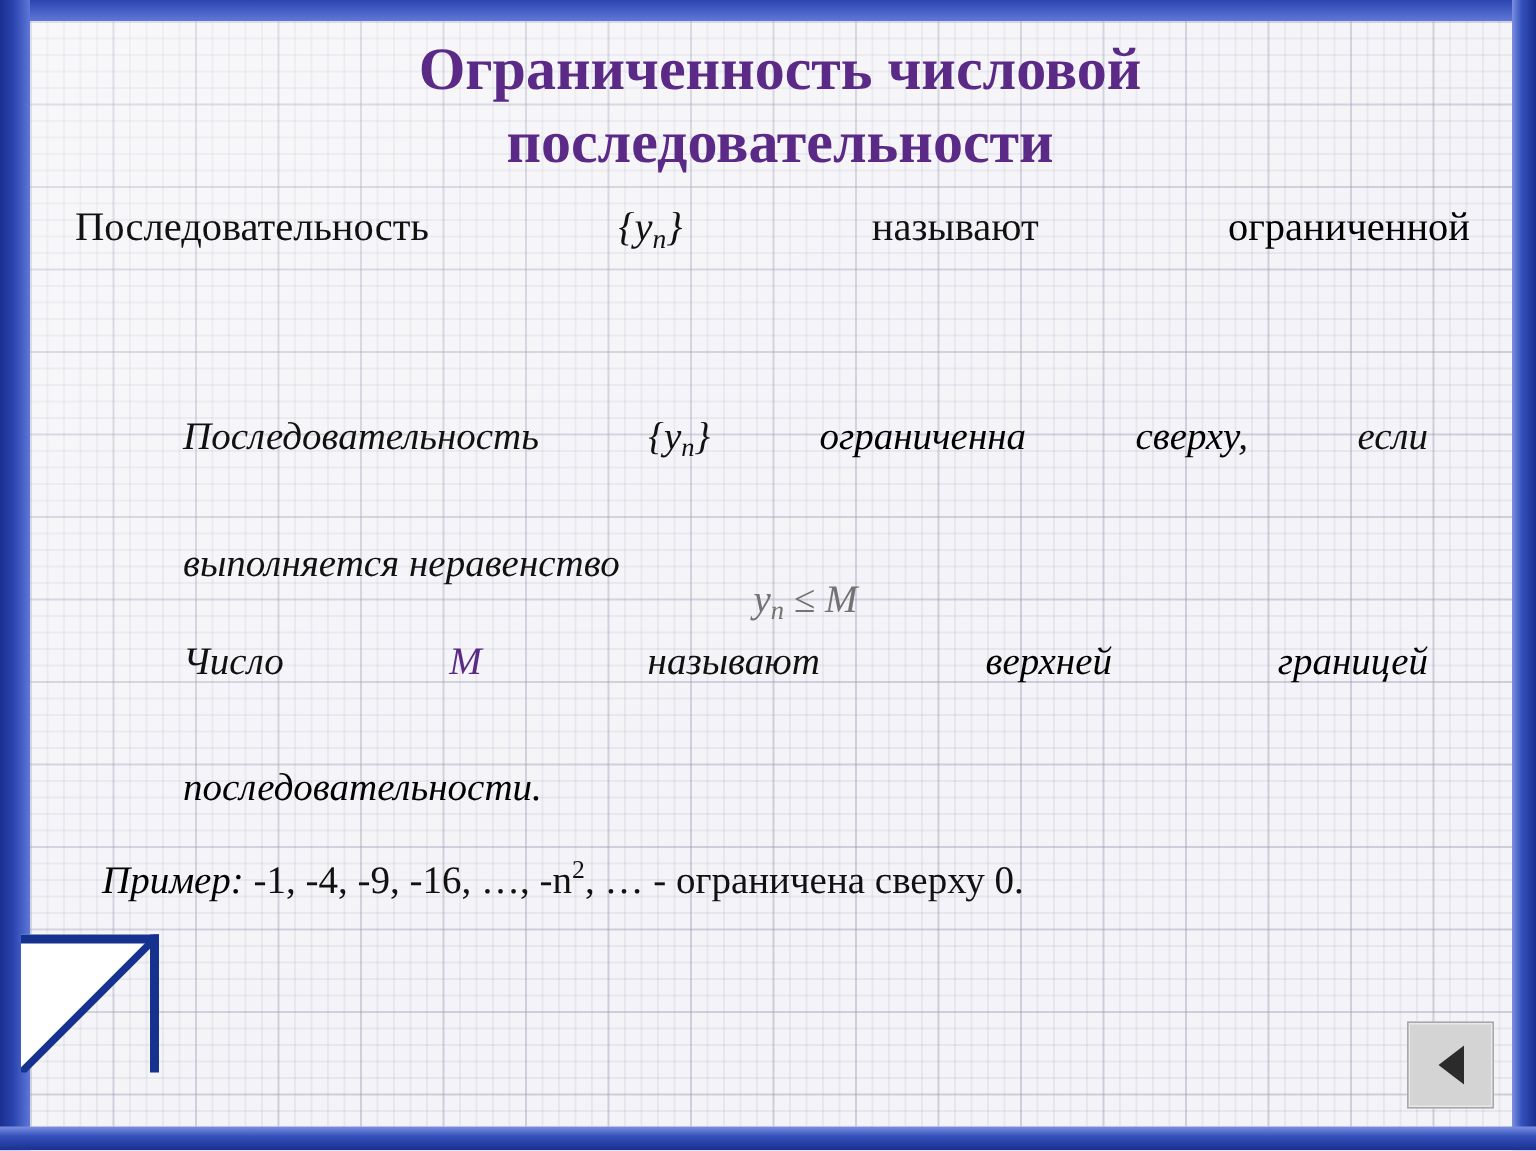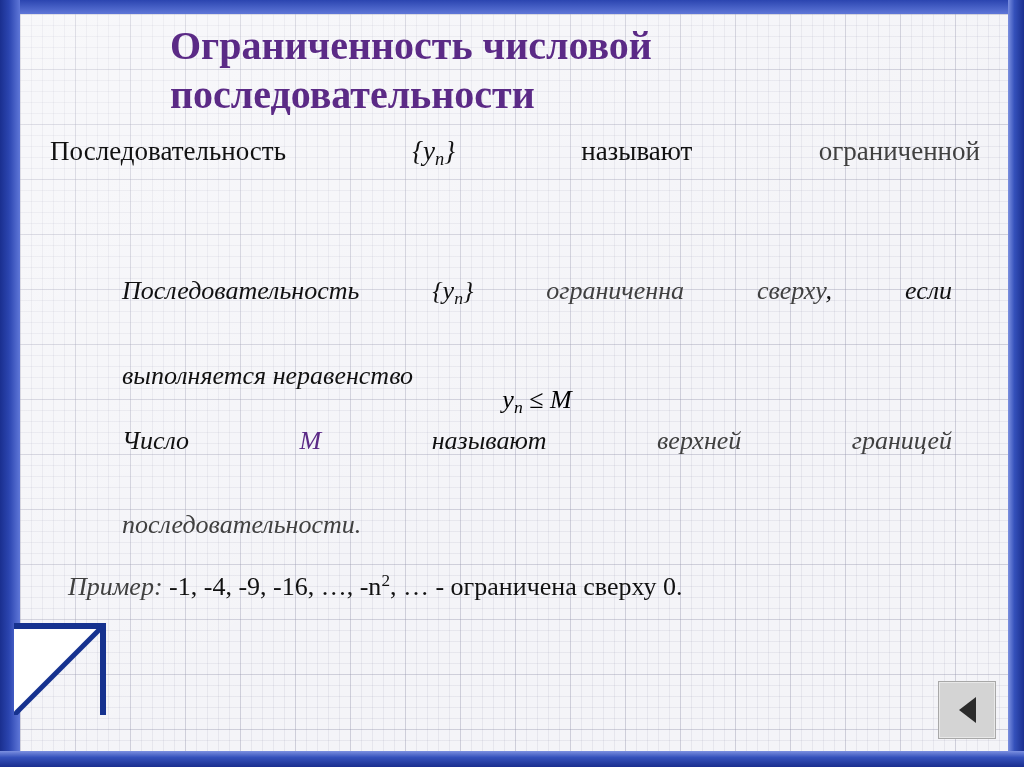--- a/index.html
+++ b/index.html
@@ -98,21 +98,21 @@
     left: 0; top: 0;
     width: 92px; height: 92px;
   }
 
   
   .title {
     position: absolute;
     left: 170px;
     top: 22px;
     width: 700px;
-    text-align: left;
+    text-align: center;
     font-family: "Liberation Serif", serif;
     font-weight: bold;
     font-size: 40px;
     line-height: 1.22;
     color: #5b2a86;
   }
 
   
   .block {
     position: absolute;
@@ -137,41 +137,41 @@
     text-align: justify;
   }
   .formula {
     position: absolute;
     left: 122px;
     top: 385px;
     width: 830px;
     text-align: center;
     font-size: 26px;
     font-style: italic;
-    color: #000000;
+    color: #737373;
   }
   .b3 {
     left: 122px;
     top: 420px;
     width: 830px;
     font-size: 26px;
     line-height: 1.62;
     font-style: italic;
     text-align: justify;
   }
   .b4 {
     left: 68px;
     top: 540px;
     width: 920px;
     font-size: 26px;
     line-height: 1.45;
     margin-top: 28px;
   }
 
-  .purple { color: #404040; }
+  .purple { color: #000000; }
   .deep-purple { color: #5b2a86; }
   .ital { font-style: italic; }
   sub {
     font-size: 0.68em;
     vertical-align: -0.28em;
   }
   sup {
     font-size: 0.66em;
     vertical-align: 0.55em;
   }

